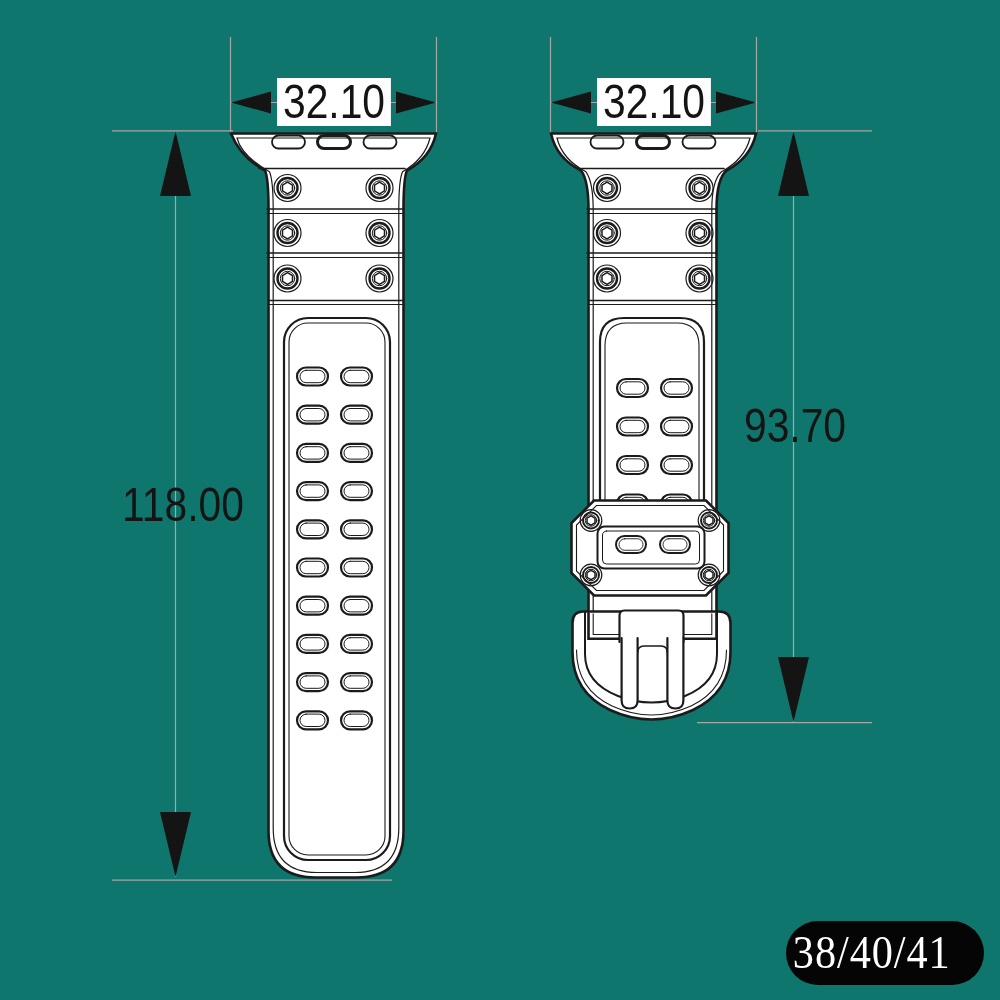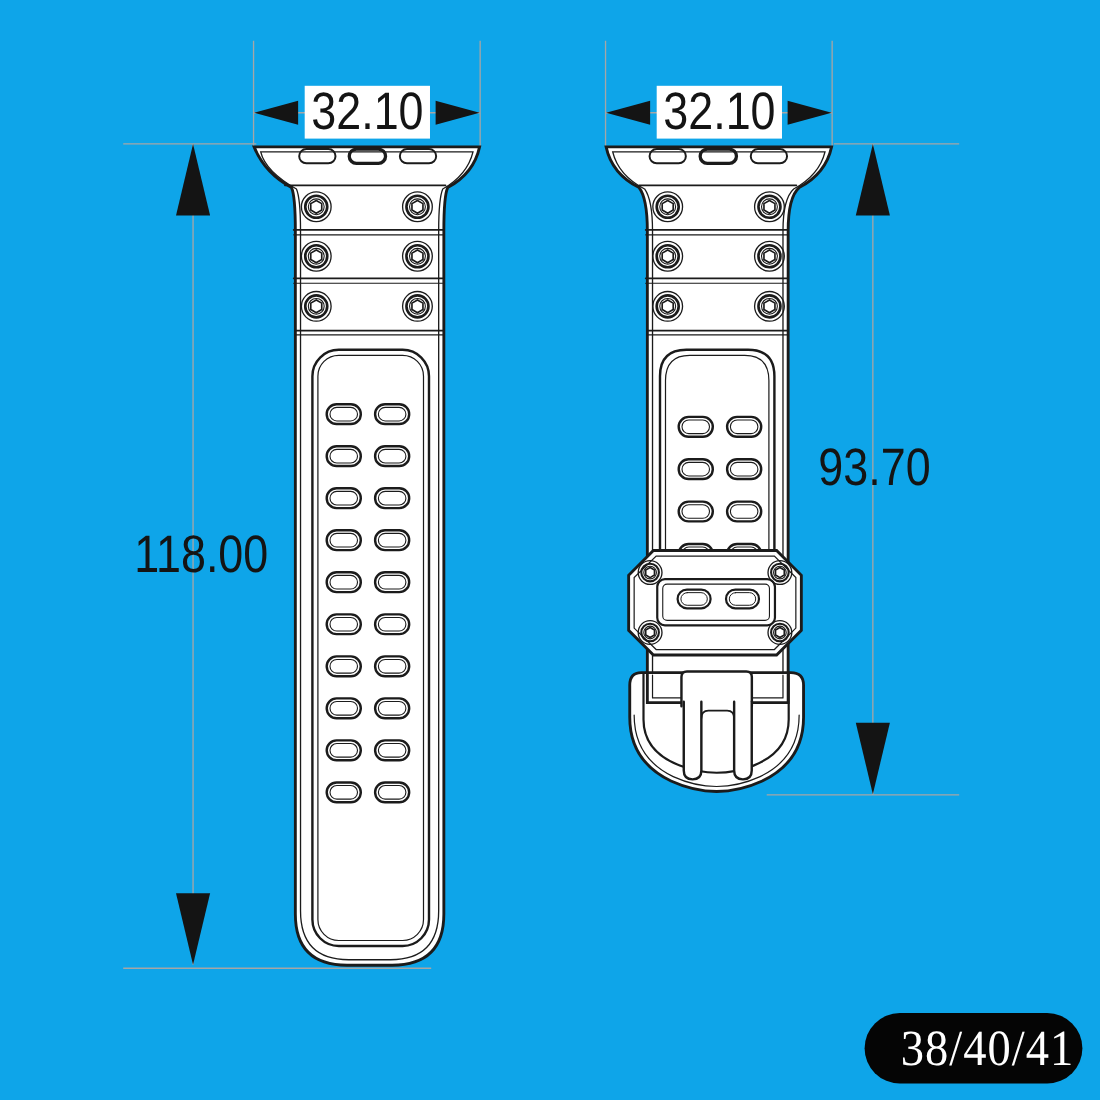--- a/index.html
+++ b/index.html
@@ -3,28 +3,28 @@
 <meta charset="utf-8">
 <style>
   html,body{margin:0;padding:0;background:#fff;}
   #stage{position:relative;width:1000px;height:1000px;background:#fff;overflow:hidden;
          font-family:"Liberation Sans",sans-serif;}
   #art{position:absolute;left:0;top:0;}
   .dim-label{position:absolute;color:#141414;font-size:48px;line-height:1;white-space:nowrap;
              transform:translate(-50%,-50%) scaleX(0.85);}
   .dim-label.hbg{background:#fff;padding:0 7px;}
   #size-badge{position:absolute;left:786px;top:921px;width:198px;height:64px;border-radius:32px;
-              display:flex;align-items:center;justify-content:flex-end;}
+              display:flex;align-items:center;justify-content:flex-start;}
   #size-badge span{font-family:"Liberation Serif",serif;font-size:46px;line-height:1;
                    transform:scaleX(0.92);letter-spacing:1px;}
 </style>
 </head>
 <body>
 
-<div id="stage" style="background: #0ea5e9;">
+<div id="stage" style="background: #0f766e;">
 
 <svg id="art" width="1000" height="1000" viewBox="0 0 1000 1000">
 
   <g id="dims" stroke="#a6a6a6" stroke-width="1.2" fill="none">
 
     <path d="M230.5,37 V133 M436.5,37 V133 M231,102.5 H436"></path>
 
     <path d="M550.5,37 V133 M756.5,37 V133 M551,102.5 H756"></path>
 
     <path d="M112,130.8 H233 M112,880.2 H392 M175.5,131 V877"></path>

